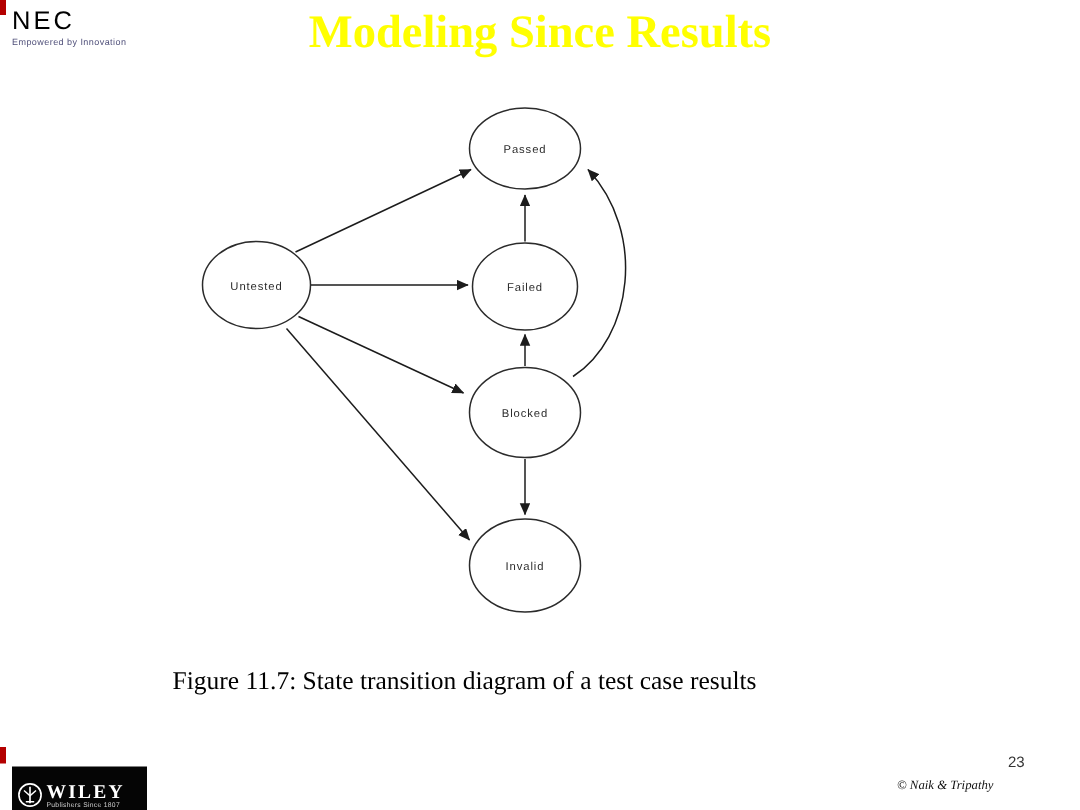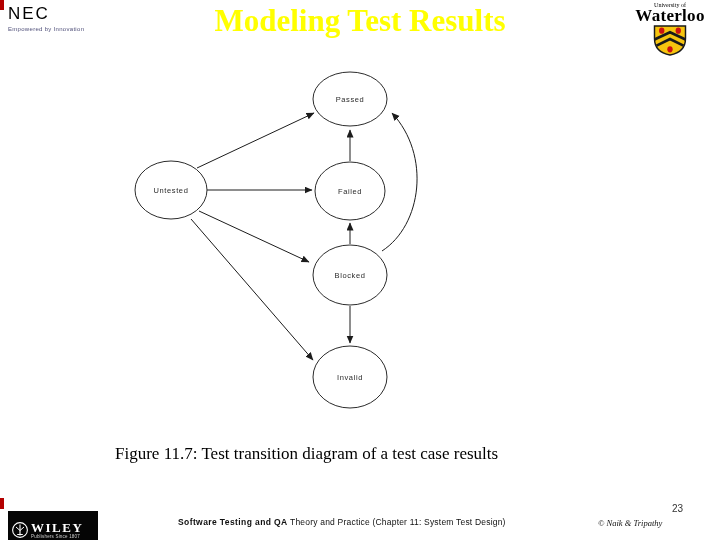--- a/index.html
+++ b/index.html
@@ -56,34 +56,22 @@
 <body>
 
 <div id="slide">
 
   <div id="red-top" class="red-mark"></div>
   <div id="red-bottom" class="red-mark"></div>
 
   <div id="nec-logo" class="abs">NEC</div>
   <div id="nec-tagline" class="abs">Empowered by Innovation</div>
 
-  <div id="slide-title" class="abs">Modeling Test Results</div>
+  <div id="slide-title" class="abs">Modeling Since Results</div>
 
-  <div id="uw" class="abs">
-    <div id="uw-top">University of</div>
-    <div id="uw-name">Waterloo</div>
-    <svg id="uw-shield" width="34" height="31" viewBox="0 0 32 30">
-      <path d="M1,1 H31 V13 C31 23 24 27.5 16 29 C8 27.5 1 23 1 13 Z" fill="#f6c40f" stroke="#1a1a1a" stroke-width="1.4"></path>
-      <path d="M1,14 L16,7 L31,14" fill="none" stroke="#1a1a1a" stroke-width="2.6"></path>
-      <path d="M3,20 L16,13.5 L29,20" fill="none" stroke="#1a1a1a" stroke-width="2.6"></path>
-      <ellipse cx="8" cy="5.5" rx="2.6" ry="3" fill="#cc1111"></ellipse>
-      <ellipse cx="24" cy="5.5" rx="2.6" ry="3" fill="#cc1111"></ellipse>
-      <ellipse cx="16" cy="23.5" rx="2.6" ry="3" fill="#cc1111"></ellipse>
-    </svg>
-  </div>
 
   <svg id="diagram" class="abs" viewBox="0 0 360 365">
     <defs>
       <marker id="arrow" markerWidth="10" markerHeight="8" refX="7.5" refY="3.5" orient="auto" markerUnits="userSpaceOnUse">
         <path d="M0,0 L8,3.5 L0,7 Z" fill="#1c1c1c"></path>
       </marker>
     </defs>
 
     <line class="edge" x1="97" y1="113" x2="214" y2="58" marker-end="url(#arrow)"></line>
     <line class="edge" x1="107" y1="135" x2="212" y2="135" marker-end="url(#arrow)"></line>
@@ -109,35 +97,32 @@
     <g>
       <ellipse class="node-ellipse" cx="250" cy="220" rx="37" ry="30"></ellipse>
       <text class="node-label" x="250" y="223">Blocked</text>
     </g>
     <g>
       <ellipse class="node-ellipse" cx="250" cy="322" rx="37" ry="31"></ellipse>
       <text class="node-label" x="250" y="325">Invalid</text>
     </g>
   </svg>
 
-  <div id="caption" class="abs">Figure 11.7: Test transition diagram of a test case results</div>
+  <div id="caption" class="abs">Figure 11.7: State transition diagram of a test case results</div>
 
   <div id="wiley-box" class="abs">
     <svg width="18" height="18" viewBox="0 0 18 18">
       <circle cx="9" cy="9" r="7.4" fill="none" stroke="#ffffff" stroke-width="1.1"></circle>
       <line x1="9" y1="3.5" x2="9" y2="14.5" stroke="#ffffff" stroke-width="1.1"></line>
       <path d="M5,6 L9,9.5 L13,6" fill="none" stroke="#ffffff" stroke-width="1"></path>
       <line x1="6.2" y1="13.5" x2="11.8" y2="13.5" stroke="#ffffff" stroke-width="1"></line>
     </svg>
     <div id="wiley-text-col">
       <div id="wiley-name">WILEY</div>
       <div id="wiley-sub">Publishers Since 1807</div>
     </div>
   </div>
 
-  <div id="footer-series" class="abs">
-    <b>Software Testing and QA</b><span> Theory and Practice (Chapter 11: System Test Design)</span>
-  </div>
 
   <div id="footer-copyright" class="abs">© Naik &amp; Tripathy</div>
   <div id="page-number" class="abs">23</div>
 
 </div>
 
 </body></html>

